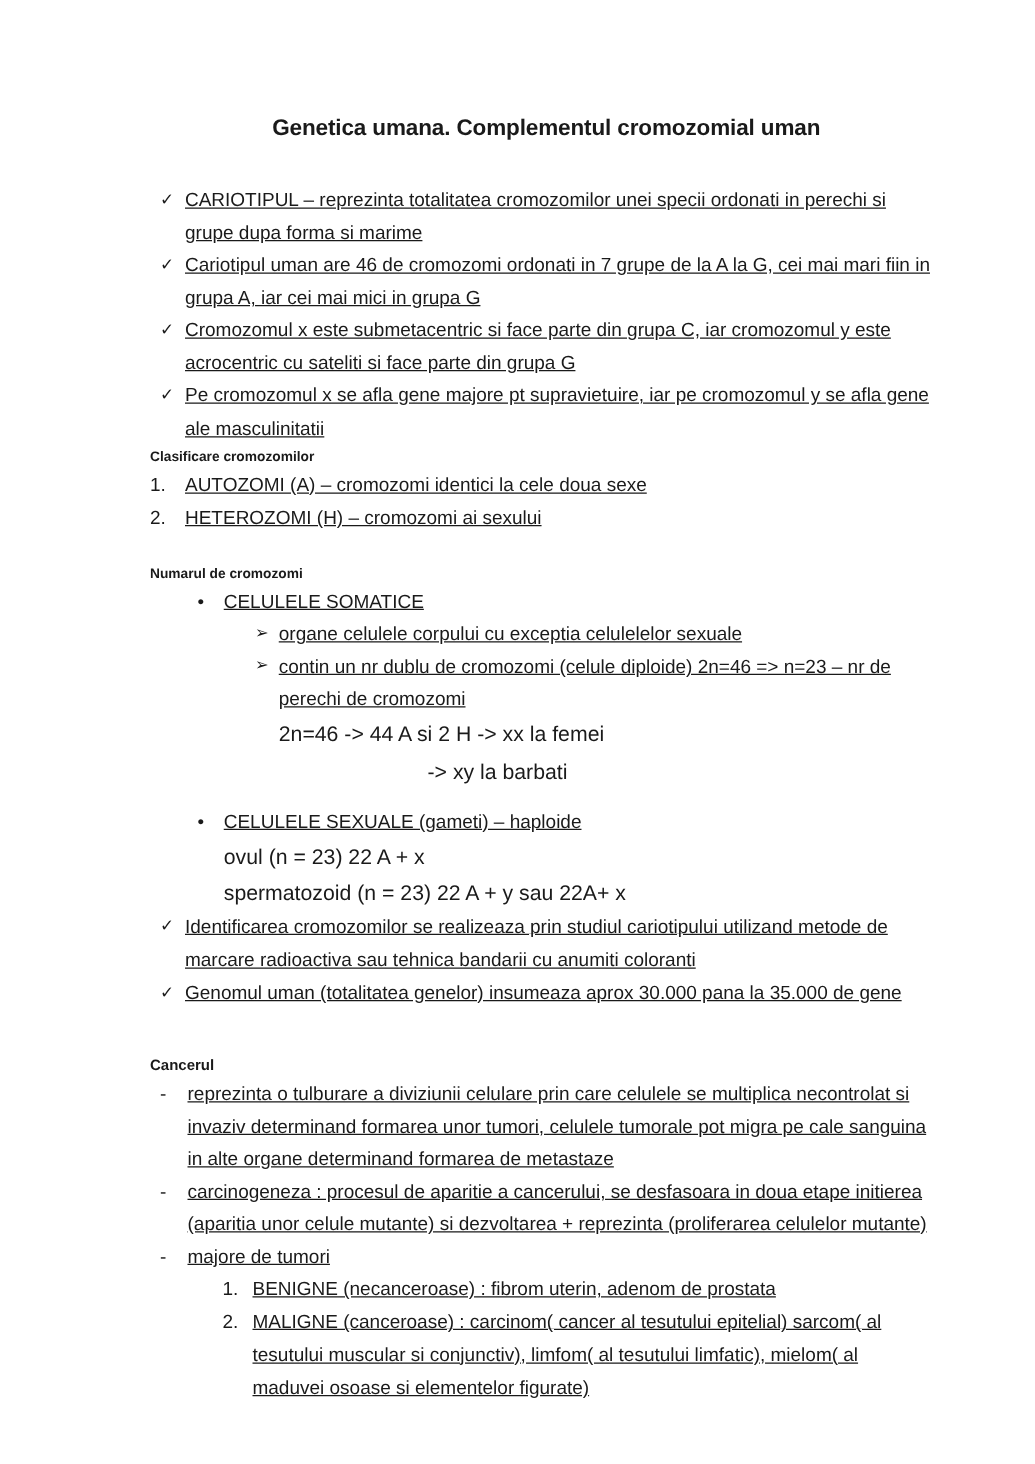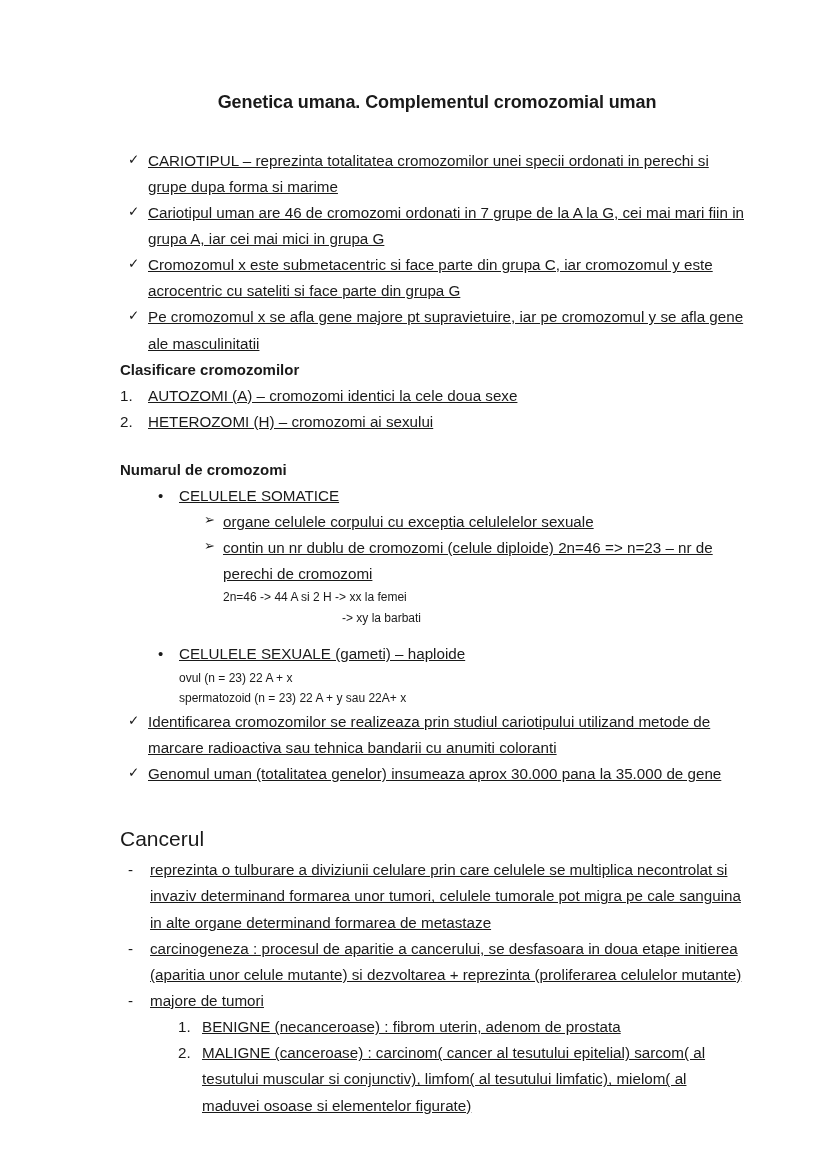--- a/index.html
+++ b/index.html
@@ -60,28 +60,28 @@
   
   .lvl-check { padding-left: 10px; }
   .lvl-check .marker { width: 20px; font-size: 13.5px; line-height: 1.78; }
 
   
   .lvl-num { padding-left: 2px; }
   .lvl-num .marker { width: 28px; }
 
   
   .heading {
-    font-size: 15px;
+    font-size: 11px;
     font-weight: bold;
     line-height: 1.72;
     padding-left: 2px;
   }
   .section-heading {
-    font-size: 21px;
-    font-weight: normal;
+    font-size: 12px;
+    font-weight: bold;
     line-height: 1.72;
     padding-left: 2px;
   }
 
   
   .lvl-disc { padding-left: 40px; }
   .lvl-disc .marker { width: 21px; font-size: 15px; }
 
   
   .lvl-arrow { padding-left: 86px; }
@@ -90,21 +90,21 @@
   
   .lvl-dash { padding-left: 10px; }
   .lvl-dash .marker { width: 22px; }
 
   
   .lvl-subnum { padding-left: 60px; }
   .lvl-subnum .marker { width: 24px; }
 
   
   .plain {
-    font-size: 12px;
+    font-size: 17px;
     line-height: 1.72;
   }
   .ind-disc-text { padding-left: 61px; }
   .ind-arrow-text { padding-left: 105px; }
   .ind-formula2 { padding-left: 224px; }
 
   .spacer-sm { height: 13px; }
   .spacer-md { height: 22px; }
   .spacer-lg { height: 34px; }
 </style>

